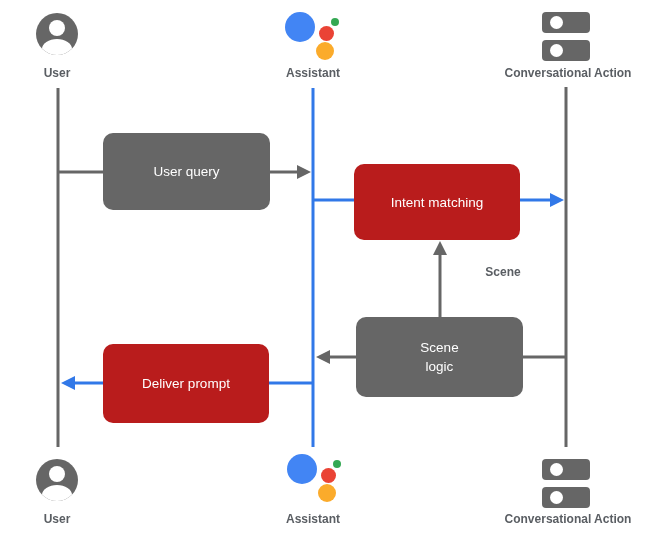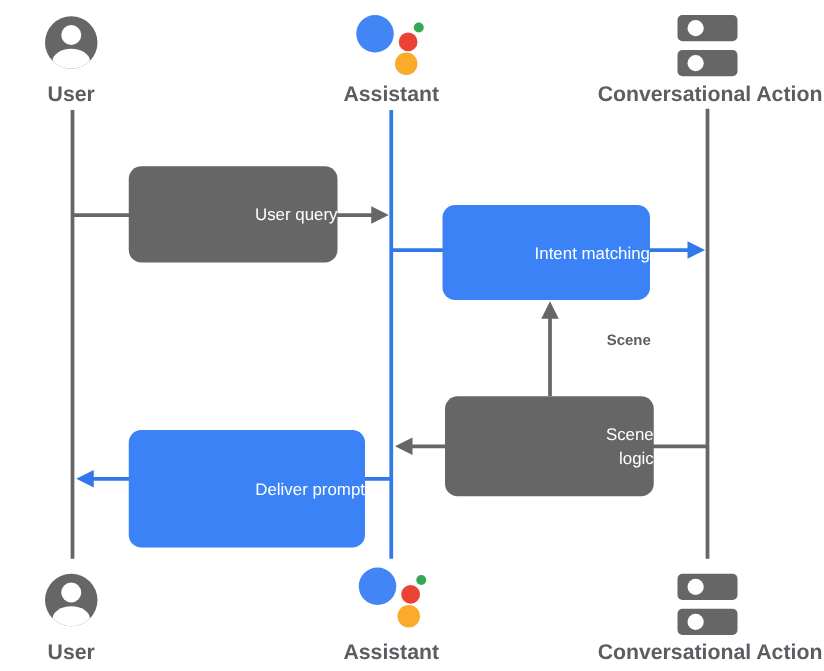--- a/index.html
+++ b/index.html
@@ -21,33 +21,33 @@
     width: 659px; height: 537px;
     z-index: 1;
   }
   
   .box {
     position: absolute;
     z-index: 2;
     border-radius: 10px;
     display: flex;
     flex-direction: column;
-    align-items: flex-end;
+    align-items: center;
     justify-content: center;
     color: #ffffff;
     font-size: 13.5px;
     line-height: 19px;
     text-align: center;
   }
   .box.gray { background: #666666; }
-  .box.blue { background: #3b82f6; }
+  .box.blue { background: #b91c1c; }
   .box-user-query     { left: 103px; top: 133px; width: 167px; height: 77px; }
   .box-intent         { left: 354px; top: 164px; width: 166px; height: 76px; }
   .box-scene-logic    { left: 356px; top: 317px; width: 167px; height: 80px; }
-  .box-deliver-prompt { left: 103px; top: 344px; width: 166px; height: 94px; padding-left: 23px; }
+  .box-deliver-prompt { left: 103px; top: 344px; width: 166px; height: 79px; }
 
   
   .annotation {
     position: absolute;
     z-index: 2;
     left: 437px; top: 265px;
     width: 132px;
     text-align: center;
     color: #5a5e63;
     font-weight: bold;
@@ -55,21 +55,21 @@
     line-height: 15.5px;
   }
 
   
   .actor-label {
     position: absolute;
     z-index: 2;
     transform: translateX(-50%);
     color: #5a5e63;
     font-weight: bold;
-    font-size: 17px;
+    font-size: 12px;
     white-space: nowrap;
   }
 
   
   .user-icon {
     position: absolute;
     z-index: 2;
     width: 42px; height: 42px;
     border-radius: 50%;
     background: #666666;

